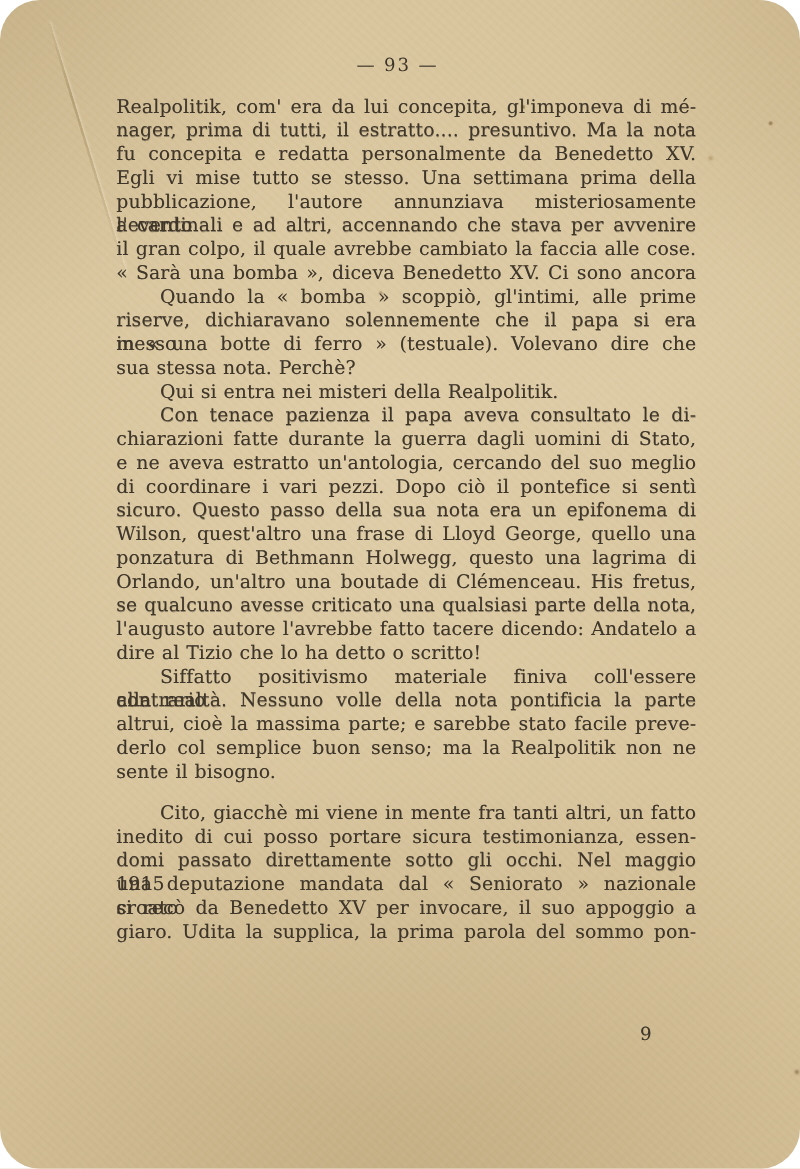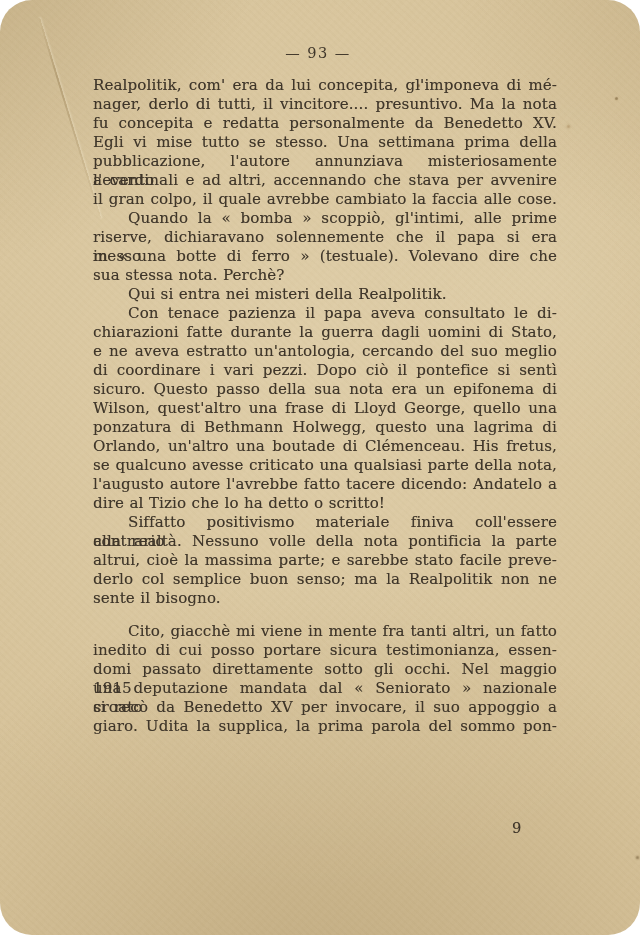--- a/index.html
+++ b/index.html
@@ -66,26 +66,27 @@
 
 <div class="page">
   <div class="crease"></div>
   <div class="speck"></div>
 
   <div class="page-header">— 93 —</div>
 
   <div class="text-block">
       <div class="paragraph">
         <div class="line"><span class="run italic">Realpolitik</span><span class="run">, com' era da lui concepita, gl'imponeva di </span><span class="run italic">mé-</span></div>
-        <div class="line"><span class="run italic">nager</span><span class="run">, derlo di tutti, il vincitore.... presuntivo. Ma la nota</span></div>
+        <div class="line"><span class="run italic">nager</span><span class="run">, prima di tutti, il estratto.... presuntivo. Ma la nota</span></div>
         <div class="line"><span class="run">fu concepita e redatta personalmente da Benedetto XV.</span></div>
         <div class="line"><span class="run">Egli vi mise tutto se stesso. Una settimana prima della</span></div>
         <div class="line"><span class="run">pubblicazione, l'autore annunziava misteriosamente l'evento</span></div>
         <div class="line"><span class="run">a cardinali e ad altri, accennando che stava per avvenire</span></div>
         <div class="line"><span class="run">il gran colpo, il quale avrebbe cambiato la faccia alle cose.</span></div>
+        <div class="line"><span class="run">« Sarà una bomba », diceva Benedetto XV. Ci sono ancora</span></div>
       </div>
       <div class="paragraph indent">
         <div class="line"><span class="run">Quando la « bomba » scoppiò, gl'intimi, alle prime</span></div>
         <div class="line"><span class="run">riserve, dichiaravano solennemente che il papa si era messo</span></div>
         <div class="line"><span class="run">in « una botte di ferro » (testuale). Volevano dire che</span></div>
         <div class="line last"><span class="run">sua stessa nota. Perchè?</span></div>
       </div>
       <div class="paragraph indent">
         <div class="line last"><span class="run">Qui si entra nei misteri della </span><span class="run italic">Realpolitik</span><span class="run">.</span></div>
       </div>

